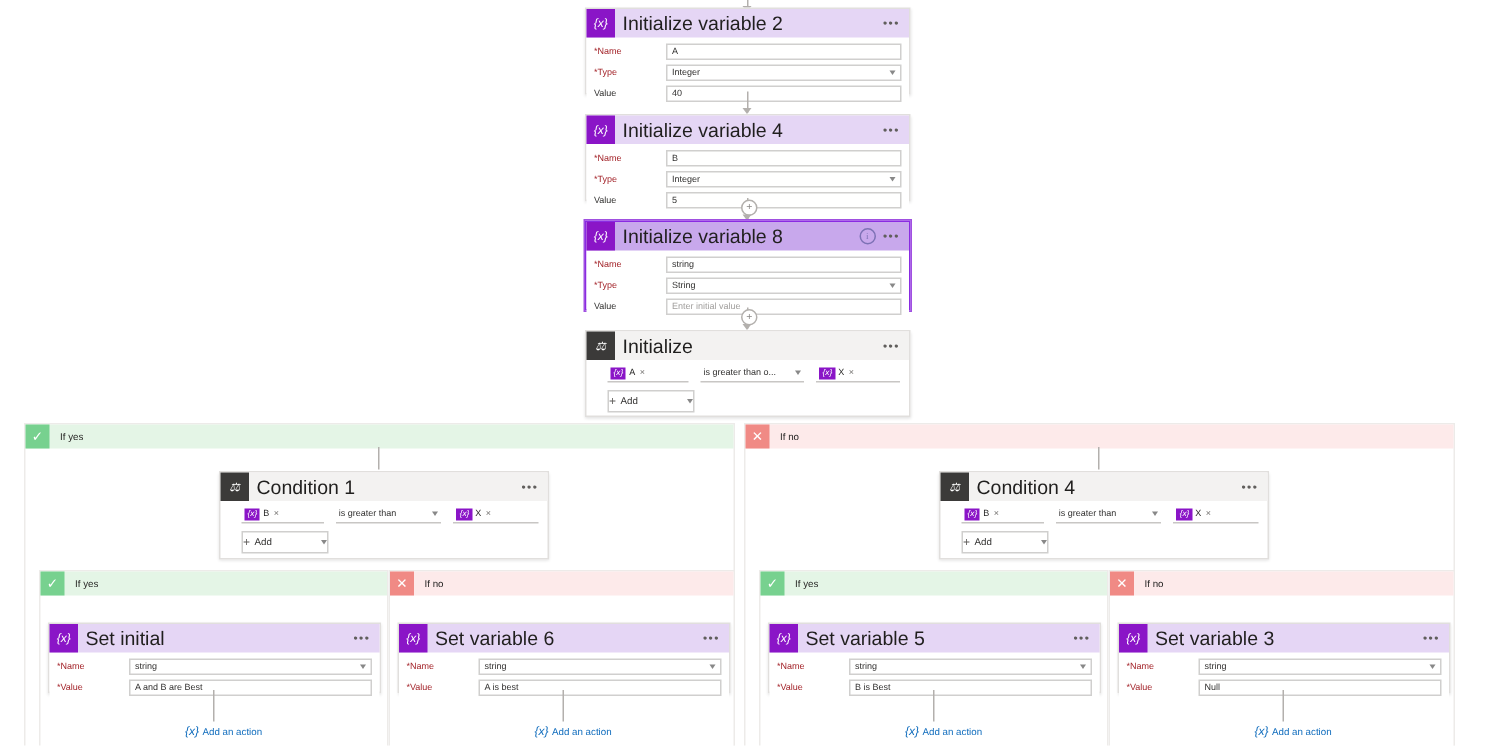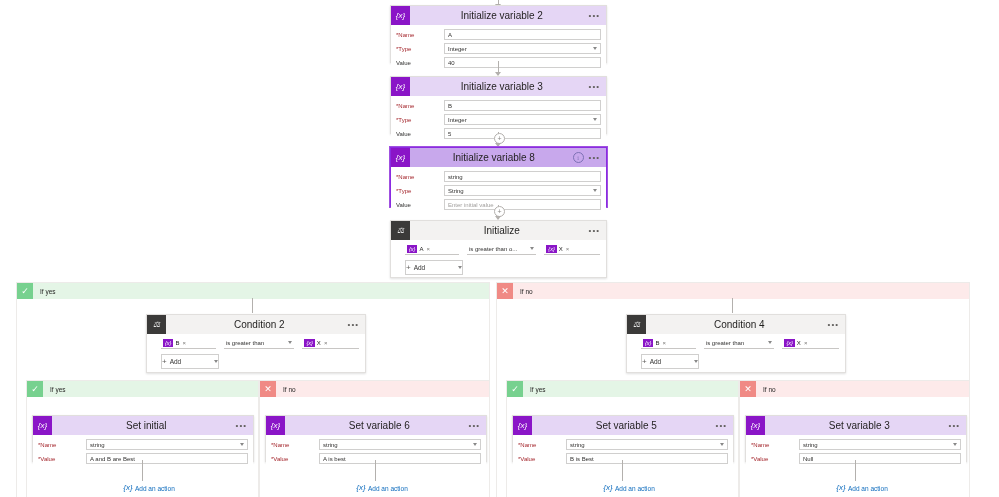--- a/index.html
+++ b/index.html
@@ -33,25 +33,25 @@
     width:19px;height:19px;
     display:flex;align-items:center;justify-content:center;
     flex:0 0 19px;
     font-style:italic;
     font-size:8px;
     color:#ffffff;
   }
   .icon-violet{ background:#8a15c7; }
   .icon-dark{ background:#3b3a39; }
   .card-title{
-    font-size:10px;
+    font-size:13px;
     color:#201f1e;
     padding-left:5px;
     flex:1 1 auto;
-    white-space:nowrap;overflow:hidden;text-align:center;
+    white-space:nowrap;overflow:hidden;
   }
   .ellipsis{
     letter-spacing:1px;
     color:#605e5c;
     font-size:8px;
     padding-right:2px;
     line-height:6px;
   }
   .info-ic{
     width:9px;height:9px;border-radius:50%;
@@ -184,21 +184,21 @@
     </div>
   </div>
 </div>
 
 <div class="conn" style="left:498px;top:61px;height:14px;"></div>
 <div class="arrow" style="left:495px;top:72px;"></div>
 
 <div class="card" style="left:390px;top:76px;width:215px;height:56px;">
   <div class="card-head head-violet">
     <div class="card-icon icon-violet">{x}</div>
-    <div class="card-title">Initialize variable 3</div>
+    <div class="card-title">Initialize variable 4</div>
     <div class="ellipsis">•••</div>
   </div>
   <div class="card-body">
     <div class="frow">
       <div class="flabel req">*Name</div>
       <div class="fctl">B</div>
     </div>
     <div class="frow">
       <div class="flabel req">*Type</div>
       <div class="fctl">
@@ -283,21 +283,21 @@
     <div class="bh-ic ic-yes">✓</div>
     <div class="bh-label">If yes</div>
   </div>
 </div>
 
 <div class="conn" style="left:252px;top:298px;height:15px;"></div>
 
 <div class="card" style="left:146px;top:314px;width:218px;height:57px;">
   <div class="card-head head-gray">
     <div class="card-icon icon-dark">⚖</div>
-    <div class="card-title">Condition 2</div>
+    <div class="card-title">Condition 1</div>
     <div class="ellipsis">•••</div>
   </div>
   <div>
     <div class="cond-row">
       <div class="tokfield w1">
         <span class="token">{x}</span>
         <span class="tokname">B</span>
         <span class="tokx">×</span>
       </div>
       <div class="op-sel">

